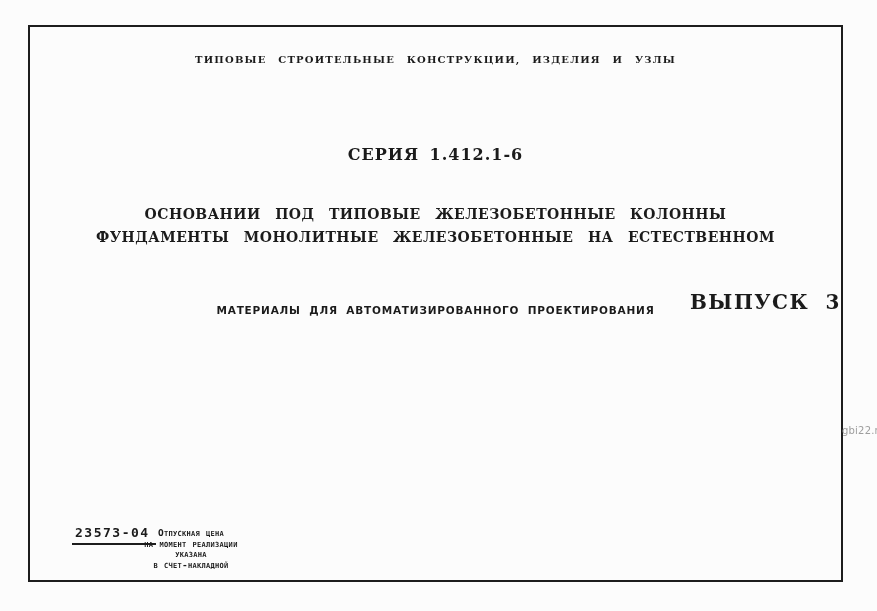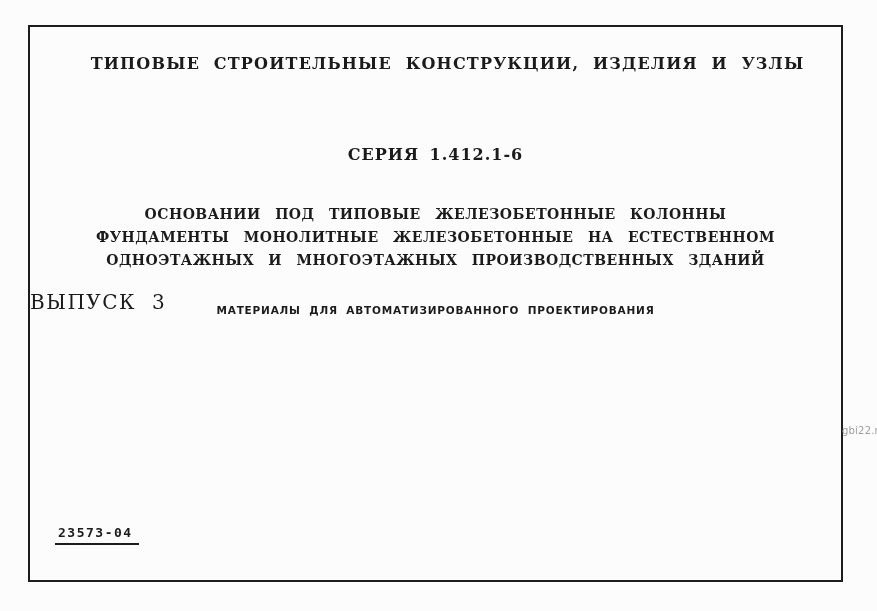--- a/index.html
+++ b/index.html
@@ -20,25 +20,24 @@
     width: 815px;
     height: 557px;
     border: 2px solid #1d1d1d;
   }
   .header-title {
     position: absolute;
     top: 27px;
     left: 0;
     width: 100%;
     text-align: center;
-    font-size: 16px;
+    font-size: 10px;
     font-weight: bold;
     letter-spacing: 1.2px;
     word-spacing: 7px;
-    margin-left: 12px;
   }
   .series-title {
     position: absolute;
     top: 118px;
     left: 0;
     width: 100%;
     text-align: center;
     font-size: 16px;
     font-weight: bold;
     letter-spacing: 1px;
@@ -54,41 +53,41 @@
     font-weight: bold;
     letter-spacing: 0.5px;
     word-spacing: 9px;
     line-height: 23px;
   }
   .issue-title {
     position: absolute;
     top: 263px;
     left: 0;
     width: 100%;
-    text-align: left;
+    text-align: right;
     font-size: 20px;
-    font-weight: normal;
+    font-weight: bold;
     letter-spacing: 1.5px;
     word-spacing: 8px;
   }
   .issue-subtitle {
     position: absolute;
     top: 277px;
     left: 0;
     width: 100%;
     text-align: center;
     font-family: "DejaVu Sans", sans-serif;
     font-size: 10.5px;
     font-weight: bold;
     letter-spacing: 0.8px;
     word-spacing: 4px;
   }
   .doc-number {
     position: absolute;
-    left: 25px;
+    left: 42px;
     top: 498px;
     font-family: "DejaVu Sans Mono", monospace;
     font-size: 13px;
     font-weight: bold;
     letter-spacing: 1.5px;
     border-bottom: 2px solid #1d1d1d;
     padding: 0 6px 3px 3px;
   }
   .price-note {
     position: absolute;
@@ -121,26 +120,31 @@
 <div class="page">
   <div class="frame">
 
     <div class="header-title">ТИПОВЫЕ  СТРОИТЕЛЬНЫЕ  КОНСТРУКЦИИ, ИЗДЕЛИЯ  И  УЗЛЫ</div>
 
     <div class="series-title">СЕРИЯ  1.412.1-6</div>
 
     <div class="main-title">
       <div>ОСНОВАНИИ  ПОД  ТИПОВЫЕ  ЖЕЛЕЗОБЕТОННЫЕ  КОЛОННЫ</div>
       <div>ФУНДАМЕНТЫ  МОНОЛИТНЫЕ  ЖЕЛЕЗОБЕТОННЫЕ  НА  ЕСТЕСТВЕННОМ</div>
-      <div>ОДНОЭТАЖНЫХ  И  МНОГОЭТАЖНЫХ  ПРОИЗВОДСТВЕННЫХ  ЗДАНИЙ</div>
     </div>
 
     <div class="issue-title">ВЫПУСК  3</div>
 
     <div class="issue-subtitle">МАТЕРИАЛЫ ДЛЯ АВТОМАТИЗИРОВАННОГО ПРОЕКТИРОВАНИЯ</div>
 
     <div class="doc-number">23573-04</div>
 
+    <div class="price-note">
+      <div>Отпускная цена</div>
+      <div>на момент реализации</div>
+      <div>указана</div>
+      <div>в счет-накладной</div>
+    </div>
 
   </div>
 
   <div class="watermark">gbi22.ru</div>
 </div>
 
 </body></html>

